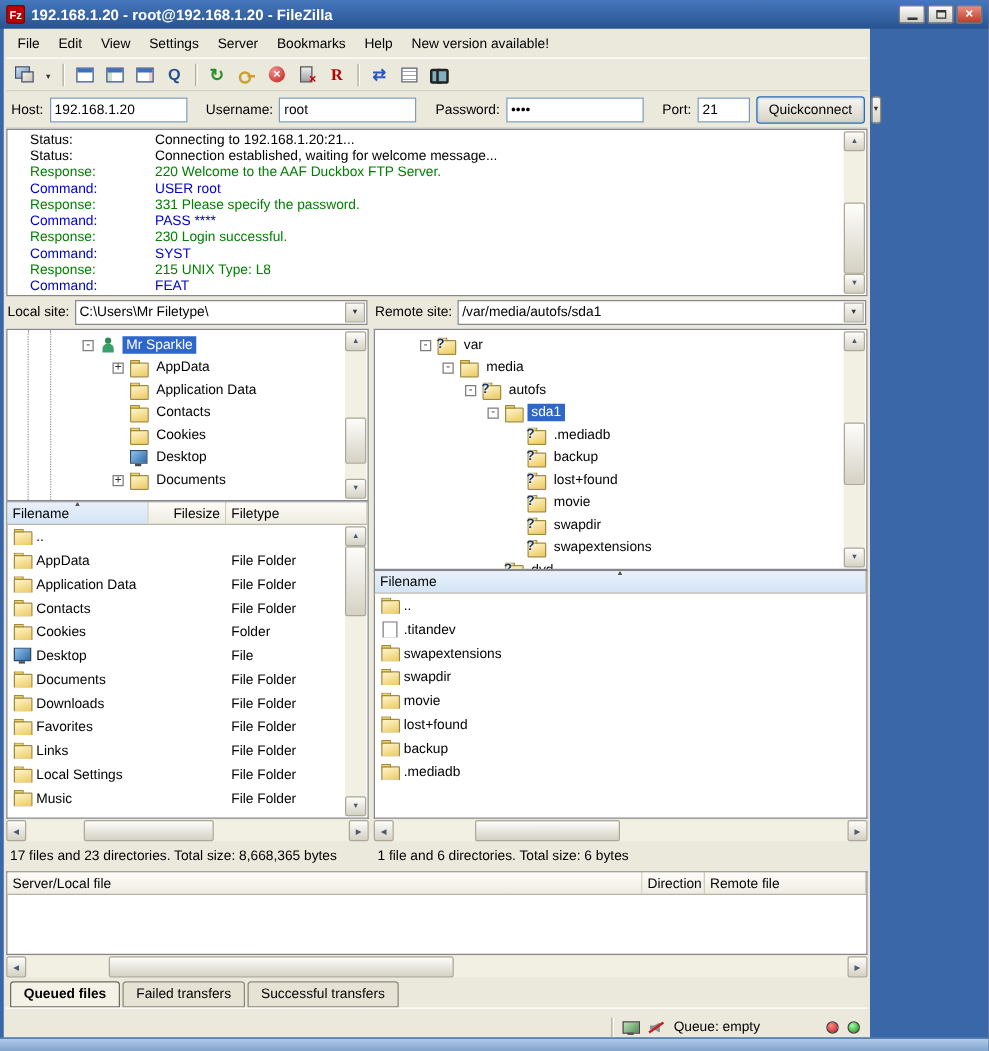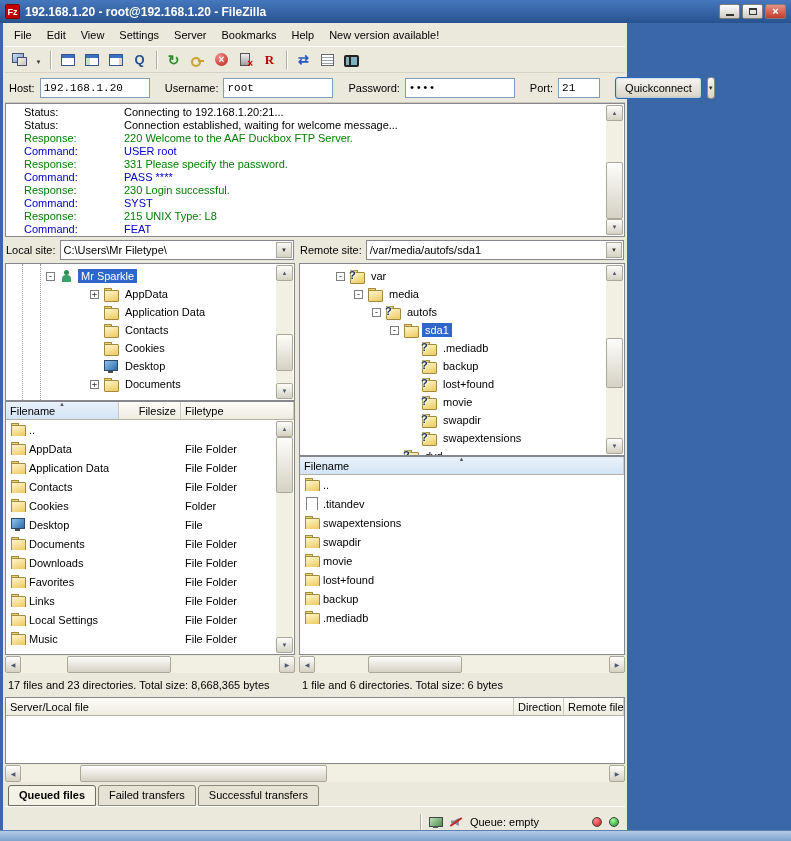--- a/index.html
+++ b/index.html
@@ -12,21 +12,21 @@
   .fz-logo{width:15px;height:15px;flex:0 0 15px;background:#c00000;color:#fff;font-weight:bold;font-size:9px;display:flex;align-items:center;justify-content:center;border-radius:2px;border:1px solid #7e0000}
   .title-text{flex:1;color:#fff;font-weight:bold;font-size:12px;white-space:nowrap;overflow:hidden}
   .win-buttons{display:flex;gap:2px}
   .winbtn{width:21px;height:15px;display:flex;align-items:center;justify-content:center;background:linear-gradient(#fdfdfd,#cfcbc2);border:1px solid #7d7d7d;border-radius:2px;position:relative}
   .winbtn.close{background:linear-gradient(#e79183,#c23a2a)}
   .glyph-min{width:8px;height:2px;background:#333;margin-top:7px}
   .glyph-max{width:8px;height:7px;border:1px solid #333;border-top:2px solid #333}
   .winbtn.close::after{content:"×";color:#fff;font-weight:bold;font-size:11px;line-height:11px}
 
   
-  .frame{position:absolute;top:23px;left:3px;width:624px;height:807px;background:#ebe8dc;display:flex;flex-direction:column;padding:0 2px}
+  .frame{position:absolute;top:23px;left:3px;width:693px;height:807px;background:#ebe8dc;display:flex;flex-direction:column;padding:0 2px}
   .bottom-strip{position:absolute;bottom:0;left:0;width:100%;height:11px;background:linear-gradient(#b3cbe8,#7fa3cc);border-top:1px solid #5a81ad}
 
   
   .menubar{height:24px;flex:0 0 24px;display:flex;align-items:center;gap:1px;padding:0 2px;border-bottom:1px solid #fff}
   .menu-item{padding:4px 7px;white-space:nowrap}
 
   
   .toolbar{height:26px;flex:0 0 26px;display:flex;align-items:center;gap:1px;padding:0 3px;border-bottom:1px solid #d6d2c4}
   .tbtn{width:23px;height:22px;display:flex;align-items:center;justify-content:center;border:1px solid transparent;border-radius:2px;position:relative}
   .tbtn.narrow{width:13px}
@@ -52,23 +52,23 @@
   .i-disc::after{content:"×";position:absolute;right:-1px;bottom:-3px;color:#c00;font-weight:bold;font-size:10px}
   .i-r::after{content:"R";font-weight:bold;font-size:13px;color:#b40000;font-family:"Liberation Serif",serif}
   .i-comp::after{content:"⇄";font-weight:bold;font-size:13px;color:#2a58c0}
   .i-list{width:13px;height:12px;border:1px solid #667;background:repeating-linear-gradient(#fff 0 2px,#9aa4b0 2px 3px)}
   .i-find{width:15px;height:11px;position:relative}
   .i-find::before,.i-find::after{content:"";position:absolute;top:1px;width:6px;height:8px;border:2px solid #222;border-radius:2px;background:#7fb0c0}
   .i-find::before{left:0}.i-find::after{right:0}
 
   
   .quickbar{height:30px;flex:0 0 30px;display:flex;align-items:center;gap:5px;padding:0 4px;border-bottom:1px solid #cac6b8}
-  .qc-input{height:20px;border:1px solid #7f9db9;background:#fff;font-family:Liberation Mono, monospace;font-size:11px;padding:0 3px}
+  .qc-input{height:20px;border:1px solid #7f9db9;background:#fff;font-family:Liberation Sans, sans-serif;font-size:11px;padding:0 3px}
   .w110{width:110px;margin-right:10px}
-  .w42{width:42px;margin-right:10px}
+  .w42{width:42px;}
   .qc-btn{height:22px;padding:0 9px;background:linear-gradient(#f7f6f2,#d8d4c6);border:1px solid #2d69b5;border-radius:3px;box-shadow:inset 0 0 2px #7ab3e0;font-family:Liberation Sans, sans-serif;font-size:11px}
   .qc-drop{width:17px;height:22px;background:linear-gradient(#f7f6f2,#d8d4c6);border:1px solid #8e8c80;border-radius:3px;display:flex;align-items:center;justify-content:center}
   .qc-drop::after{content:"▼";font-size:6px;color:#333}
 
   
   .log{height:134px;flex:0 0 134px;background:#fff;border:1px solid #86888d;position:relative;overflow:hidden;padding-top:2px}
   .log-line{display:flex;height:13px;line-height:13px;white-space:nowrap}
   .log-label{flex:0 0 118px;padding-left:18px}
   .log-line.status{color:#000}
   .log-line.response{color:#007f00}
@@ -314,21 +314,21 @@
       <div class="pane-left">
         <div class="site-row">
           <span>Local site:</span>
           <span class="combo">
             <span>C:\Users\Mr Filetype\</span>
             <span class="combo-arrow"></span>
           </span>
         </div>
 
         <div class="tree local">
-          <div class="tree-row" style="padding-left:40px">
+          <div class="tree-row" style="padding-left:60px">
             <span class="expander minus"></span>
             <span class="ico user"></span>
             <span class="tree-label selected">Mr Sparkle</span>
           </div>
           <div class="tree-row" style="padding-left:84px">
             <span class="expander plus"></span>
             <span class="ico folder"></span>
             <span class="tree-label">AppData</span>
           </div>
           <div class="tree-row" style="padding-left:84px">

